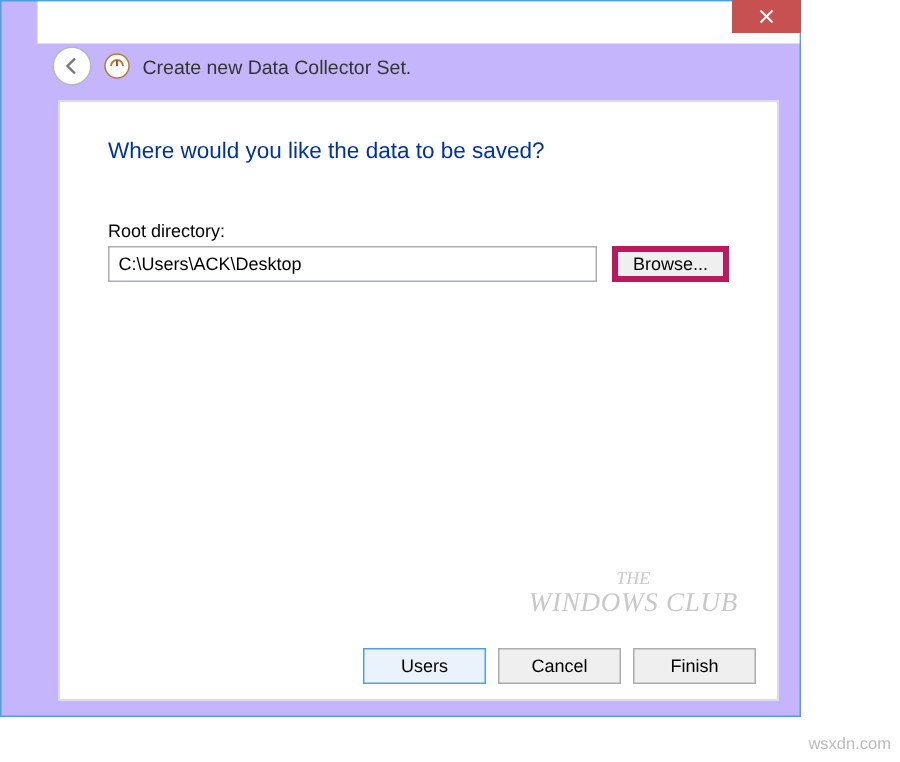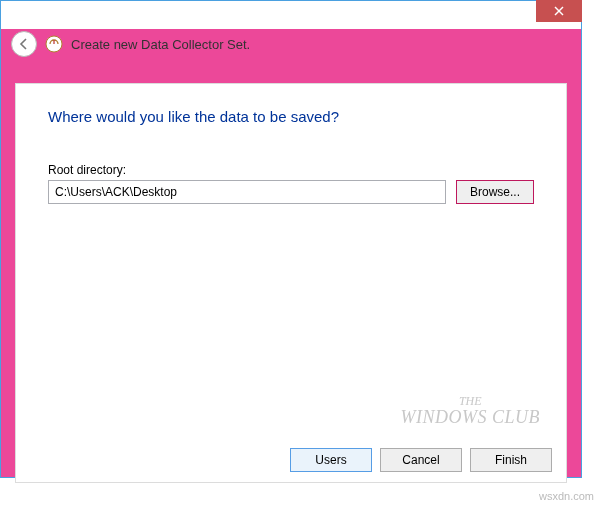--- a/index.html
+++ b/index.html
@@ -10,25 +10,26 @@
     body {
       font-family: "Segoe UI", Tahoma, sans-serif;
       font-size: 12px;
       background: #fff;
       width: 600px;
       height: 508px;
       position: relative;
     }
     .outer {
       border: 1px solid #4aa0e0;
-      width: 582px;
+      width: 534px;
       height: 478px;
       margin: 0;
       position: relative;
-      background: #ec4899;
+      background: #c4b5fd;
+      padding-left: 24px;
     }
     .titlebar {
       height: 28px;
       background: #fff;
       display: flex;
       justify-content: flex-end;
       align-items: stretch;
     }
     .close-btn {
       width: 46px;
@@ -72,21 +73,21 @@
       display: flex;
       align-items: center;
       justify-content: center;
     }
     .wizard-title {
       font-size: 13px;
       color: #333;
     }
     .content-panel {
       border: 1px solid #dcdcdc;
-      margin: 16px 14px 14px 14px;
+      margin: 0 14px 14px 14px;
       height: 400px;
       position: relative;
       background: #fff;
     }
     .heading {
       color: #003399;
       font-size: 15px;
       padding: 24px 32px 8px 32px;
     }
     .field-group {
@@ -108,21 +109,21 @@
       border: 1px solid #abadb3;
       padding: 2px 6px;
       font-family: inherit;
       font-size: 12px;
       max-width: 405px;
     }
     .browse-btn {
       width: 78px;
       height: 24px;
       background: #efefef;
-      border: 1px solid #be185d;
+      border: 4px solid #be185d;
       font-family: inherit;
       font-size: 12px;
       cursor: pointer;
     }
     .watermark {
       position: absolute;
       right: 26px;
       bottom: 54px;
       font-family: Georgia, "Times New Roman", serif;
       font-style: italic;

